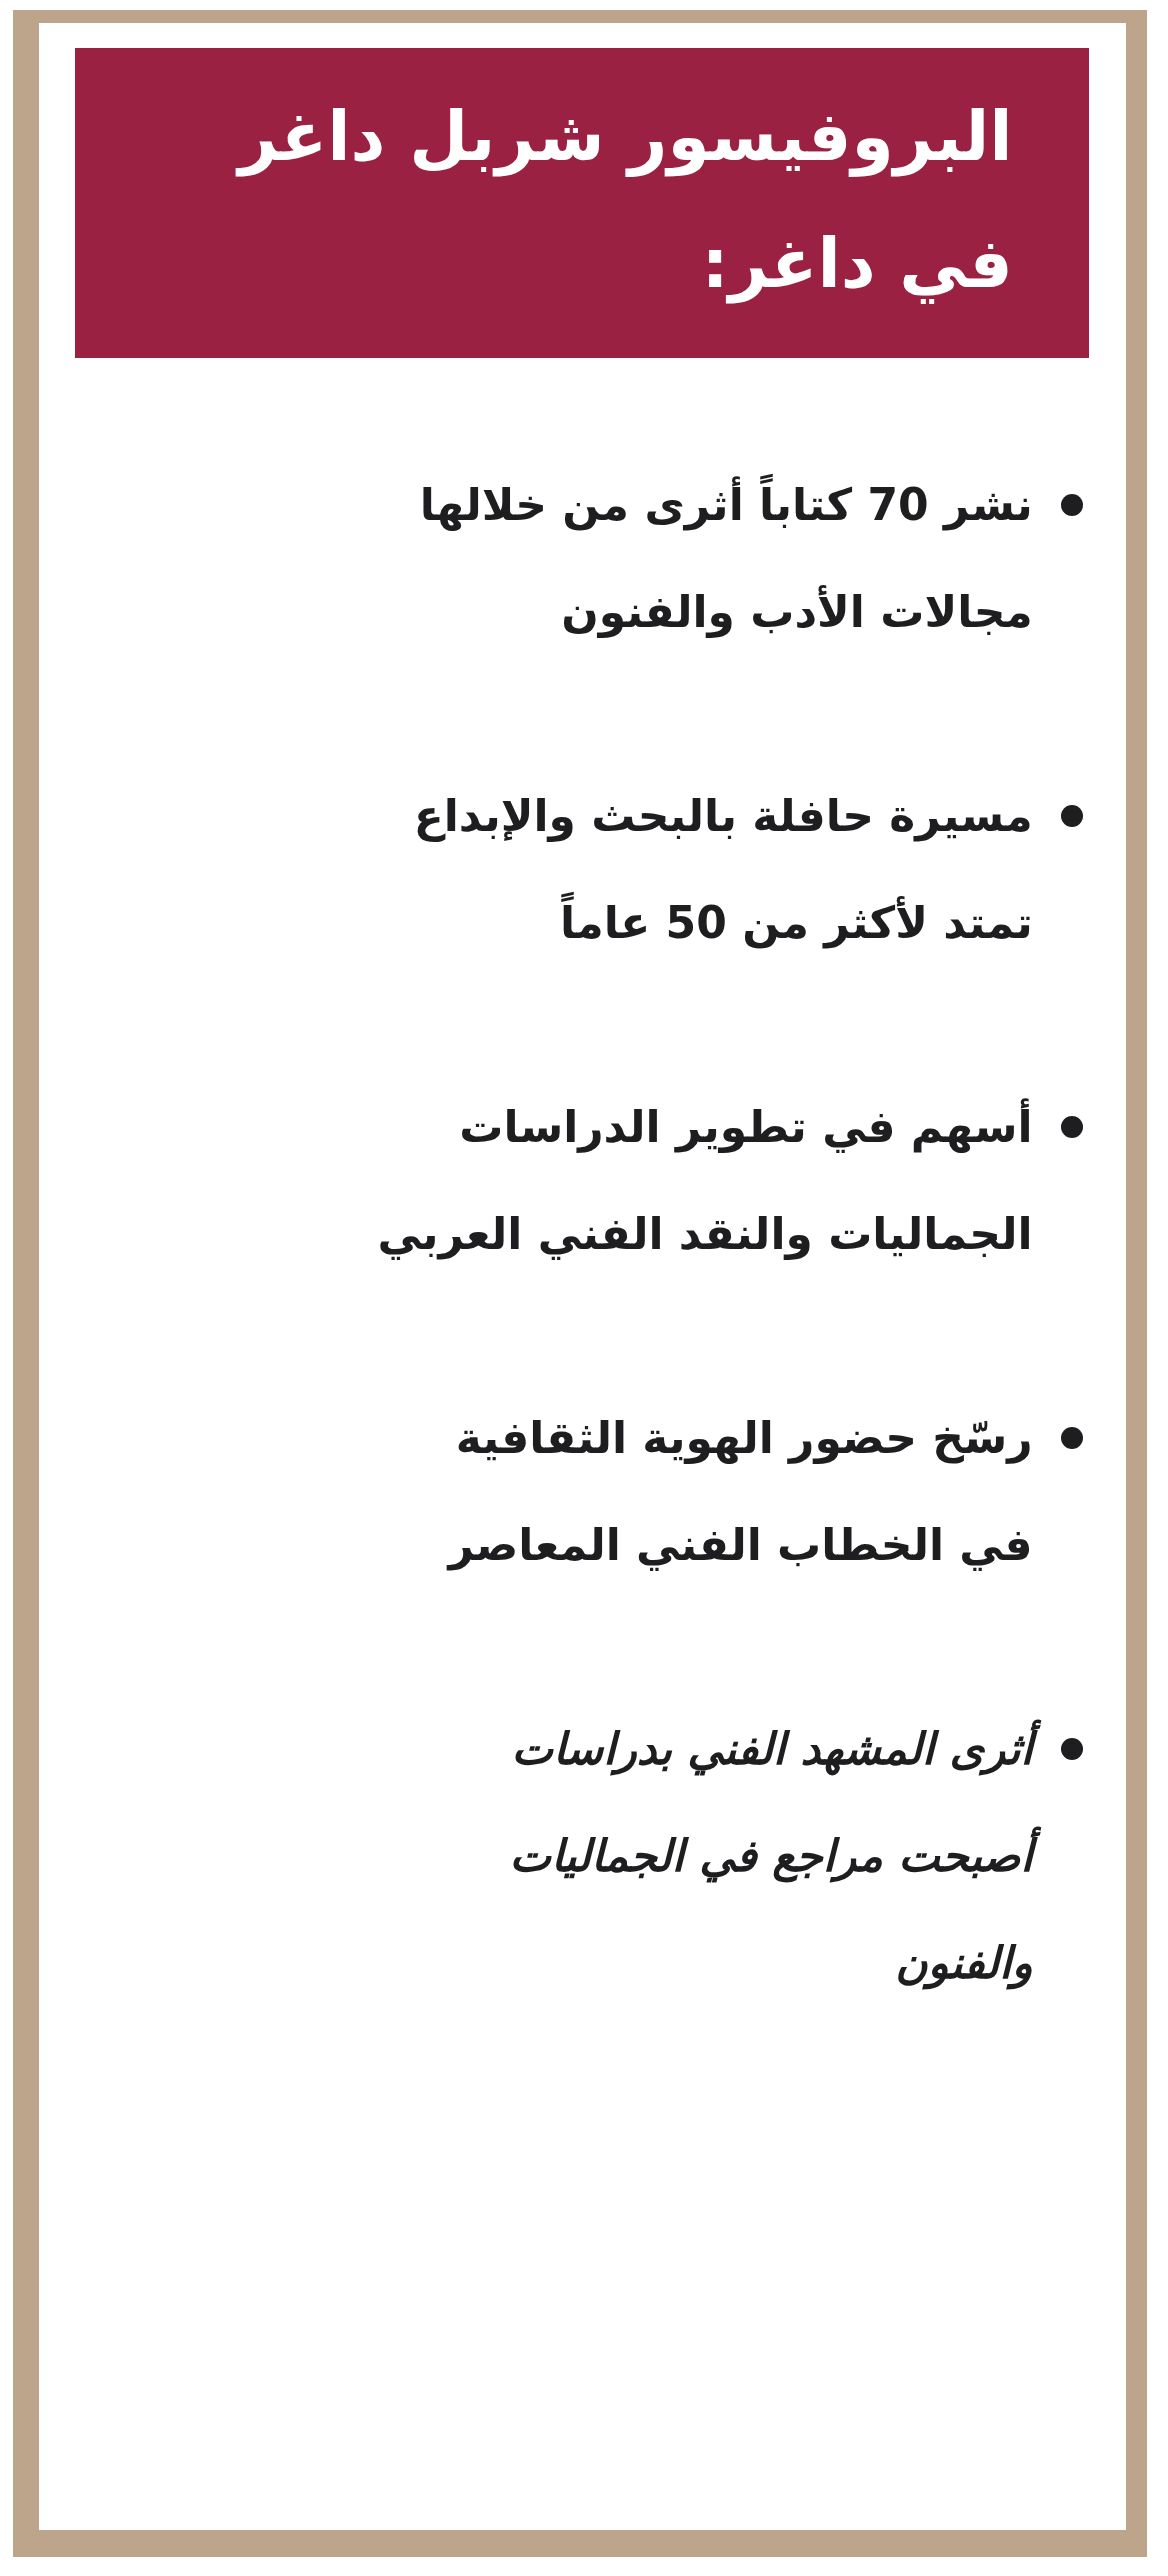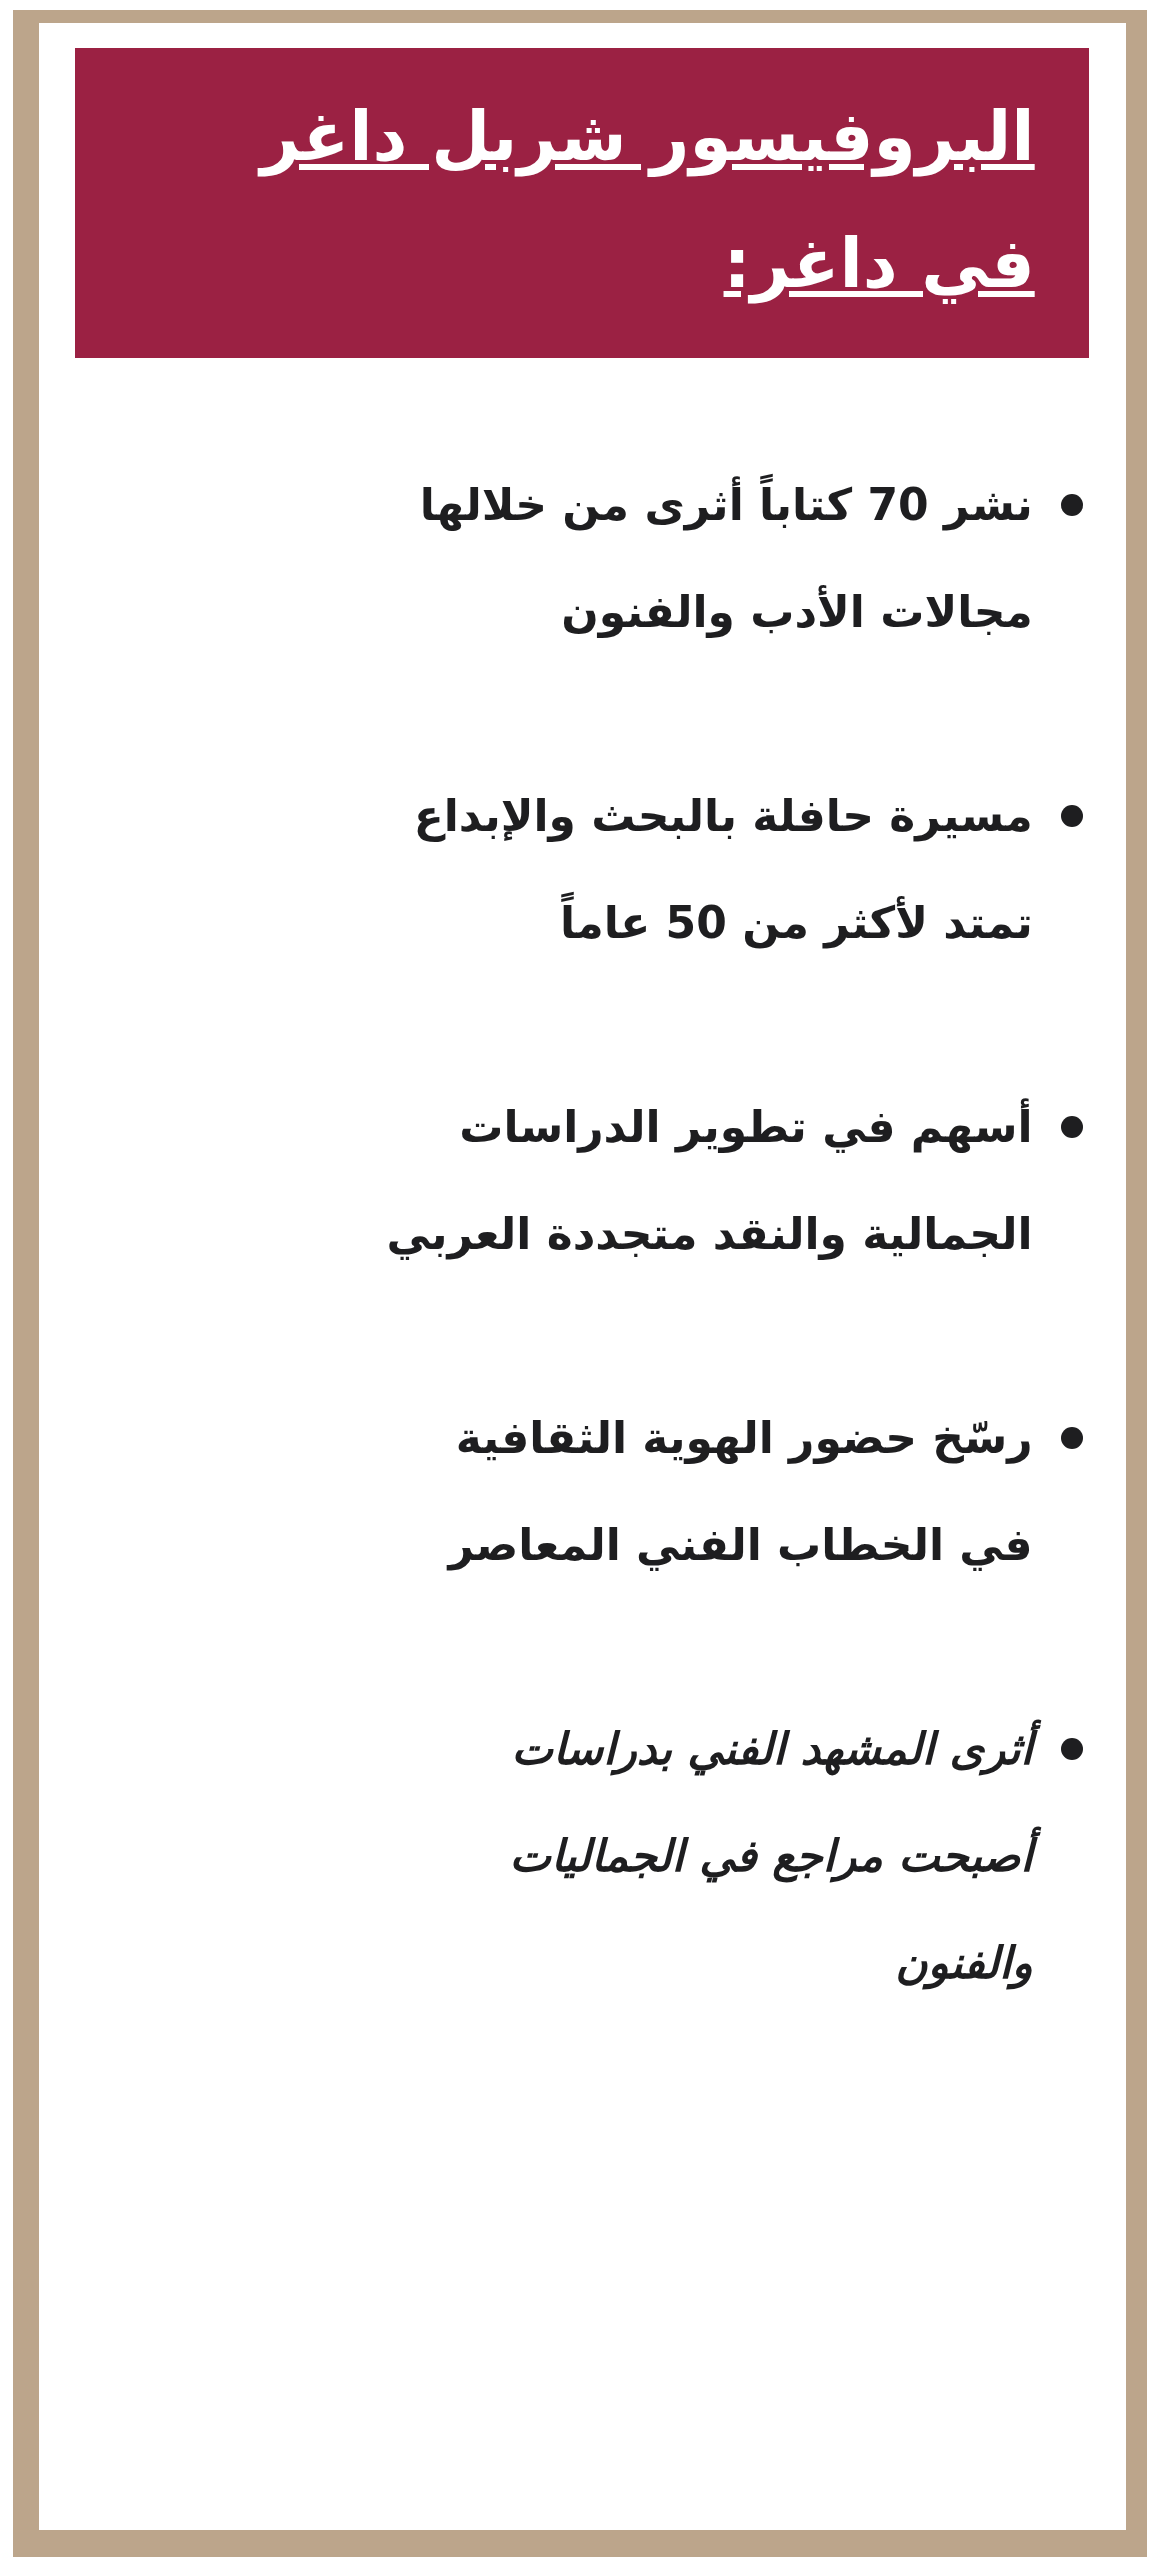--- a/index.html
+++ b/index.html
@@ -26,22 +26,21 @@
     border-width: 13.6px 21.4px 27px 26px;
     background: #ffffff;
   }
   .header {
     margin: 25px 37px 0 36px;
     background: var(--header_bg, #9b2143);
     color: var(--header_text, #ffffff);
     font-weight: bold;
     font-size: 68px;
     line-height: 127px;
-    padding: 25px 54px 31px 29px;
-    text-decoration: underline;
+    padding: 25px 76px 31px 29px;
   }
   .bullets {
     list-style: none;
     margin: 93px 35px 0 39px;
     padding: 0;
   }
   .bullet-item {
     position: relative;
     padding: 0 58px 0 0;
     margin: 0 0 97px 0;
@@ -85,21 +84,21 @@
 مجالات الأدب والفنون</span>
     </li>
     <li class="bullet-item">
       <span class="dot"></span>
       <span class="bullet-text">مسيرة حافلة بالبحث والإبداع
 تمتد لأكثر من 50 عاماً</span>
     </li>
     <li class="bullet-item">
       <span class="dot"></span>
       <span class="bullet-text">أسهم في تطوير الدراسات
-الجمالية والنقد متجددة العربي</span>
+الجماليات والنقد الفني العربي</span>
     </li>
     <li class="bullet-item">
       <span class="dot"></span>
       <span class="bullet-text">رسّخ حضور الهوية الثقافية
 في الخطاب الفني المعاصر</span>
     </li>
     <li class="bullet-item">
       <span class="dot"></span>
       <span class="bullet-text">أثرى المشهد الفني بدراسات
 أصبحت مراجع في الجماليات

